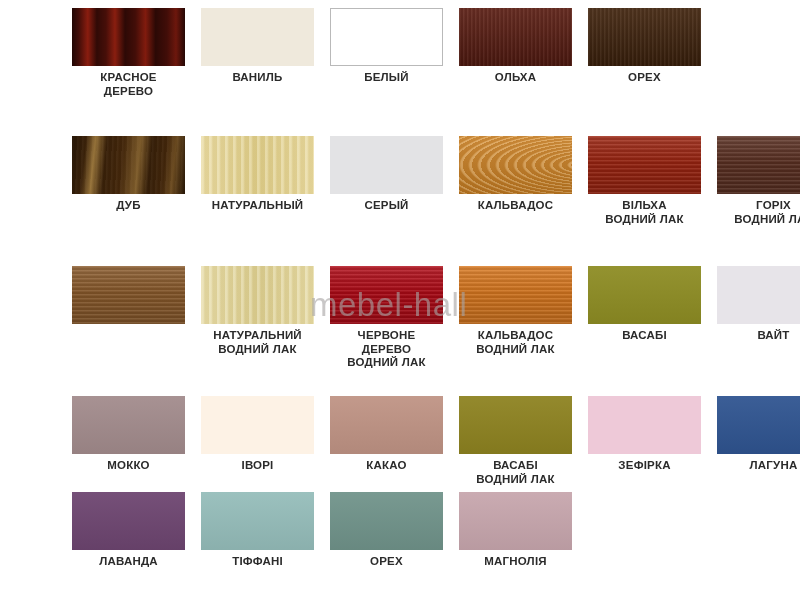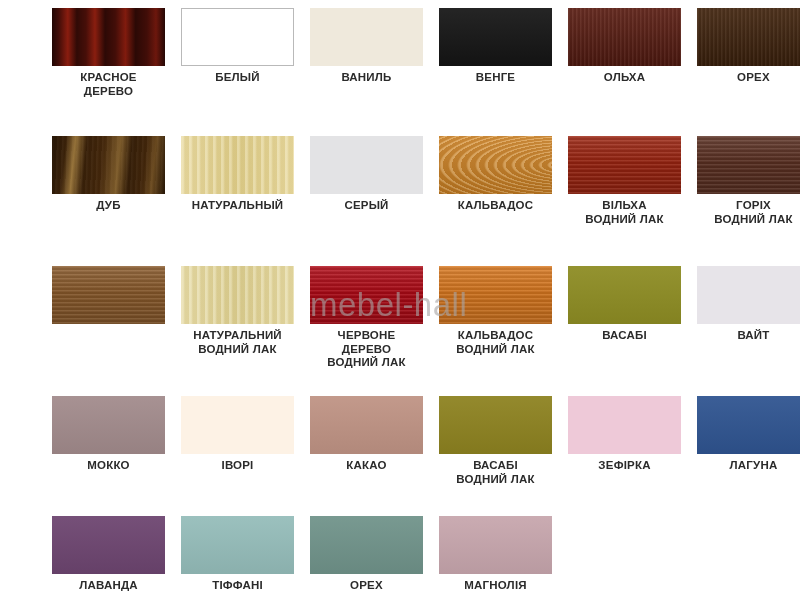--- a/index.html
+++ b/index.html
@@ -19,27 +19,27 @@
     position: relative;
     width: 800px;
     height: 600px;
     box-sizing: border-box;
     padding: 8px 0 0 0;
   }
 
   .swatch-row {
     display: flex;
     justify-content: flex-start;
-    padding-left: 52px;
+    padding-left: 72px;
     box-sizing: border-box;
   }
   .swatch-row.row-0 { height: 128px; }
   .swatch-row.row-1 { height: 130px; }
   .swatch-row.row-2 { height: 130px; }
-  .swatch-row.row-3 { height: 120px; }
+  .swatch-row.row-3 { height: 96px; }
   .swatch-row.row-4 { height: 90px; }
 
   .swatch-cell {
     width: 113px;
     margin-right: 16px;
     display: flex;
     flex-direction: column;
     align-items: center;
     flex: 0 0 auto;
   }
@@ -94,36 +94,30 @@
     <div class="swatch-row row-0">
       <div class="swatch-cell">
         <div class="swatch-chip" title="КРАСНОЕ
 ДЕРЕВО" style="background-color: rgb(74, 15, 9);">
           <div class="grain" style="background-image:linear-gradient(90deg, rgba(0,0,0,0.55) 0%, rgba(0,0,0,0.1) 6%, rgba(190,40,20,0.55) 14%, rgba(0,0,0,0.35) 22%, rgba(0,0,0,0.05) 30%, rgba(200,45,22,0.5) 38%, rgba(0,0,0,0.4) 47%, rgba(0,0,0,0.1) 56%, rgba(195,42,20,0.45) 65%, rgba(0,0,0,0.42) 74%, rgba(0,0,0,0.12) 84%, rgba(160,35,18,0.4) 92%, rgba(0,0,0,0.5) 100%);"></div>
         </div>
         <div class="swatch-label">КРАСНОЕ
 ДЕРЕВО</div>
       </div>
       <div class="swatch-cell">
+        <div class="swatch-chip" title="ВАНИЛЬ" style="background-color: rgb(239, 233, 220);">
+          <div class="grain" style=""></div>
+        </div>
+        <div class="swatch-label">ВАНИЛЬ</div>
+      </div>
+      <div class="swatch-cell">
         <div class="swatch-chip bordered" title="БЕЛЫЙ" style="background-color: rgb(255, 255, 255);">
           <div class="grain" style=""></div>
         </div>
         <div class="swatch-label">БЕЛЫЙ</div>
-      </div>
-      <div class="swatch-cell">
-        <div class="swatch-chip" title="ВАНИЛЬ" style="background-color: rgb(239, 233, 220);">
-          <div class="grain" style=""></div>
-        </div>
-        <div class="swatch-label">ВАНИЛЬ</div>
-      </div>
-      <div class="swatch-cell">
-        <div class="swatch-chip" title="ВЕНГЕ" style="background-color: rgb(25, 25, 25);">
-          <div class="grain" style="background-image: linear-gradient(180deg, rgba(255,255,255,0.05) 0%, rgba(0,0,0,0.25) 100%);"></div>
-        </div>
-        <div class="swatch-label">ВЕНГЕ</div>
       </div>
       <div class="swatch-cell">
         <div class="swatch-chip" title="ОЛЬХА" style="background-color: rgb(92, 29, 18);">
           <div class="grain" style="background-image:repeating-linear-gradient(90deg, rgba(255,255,255,0.055) 0px, rgba(255,255,255,0.055) 1px, rgba(0,0,0,0.07) 2px, rgba(0,0,0,0.07) 4px),linear-gradient(180deg, rgba(255,255,255,0.07) 0%, rgba(0,0,0,0.22) 100%);"></div>
         </div>
         <div class="swatch-label">ОЛЬХА</div>
       </div>
       <div class="swatch-cell">
         <div class="swatch-chip" title="ОРЕХ" style="background-color: rgb(66, 36, 13);">
           <div class="grain" style="background-image:repeating-linear-gradient(90deg, rgba(255,255,255,0.055) 0px, rgba(255,255,255,0.055) 1px, rgba(0,0,0,0.07) 2px, rgba(0,0,0,0.07) 4px),linear-gradient(180deg, rgba(255,255,255,0.07) 0%, rgba(0,0,0,0.22) 100%);"></div>

